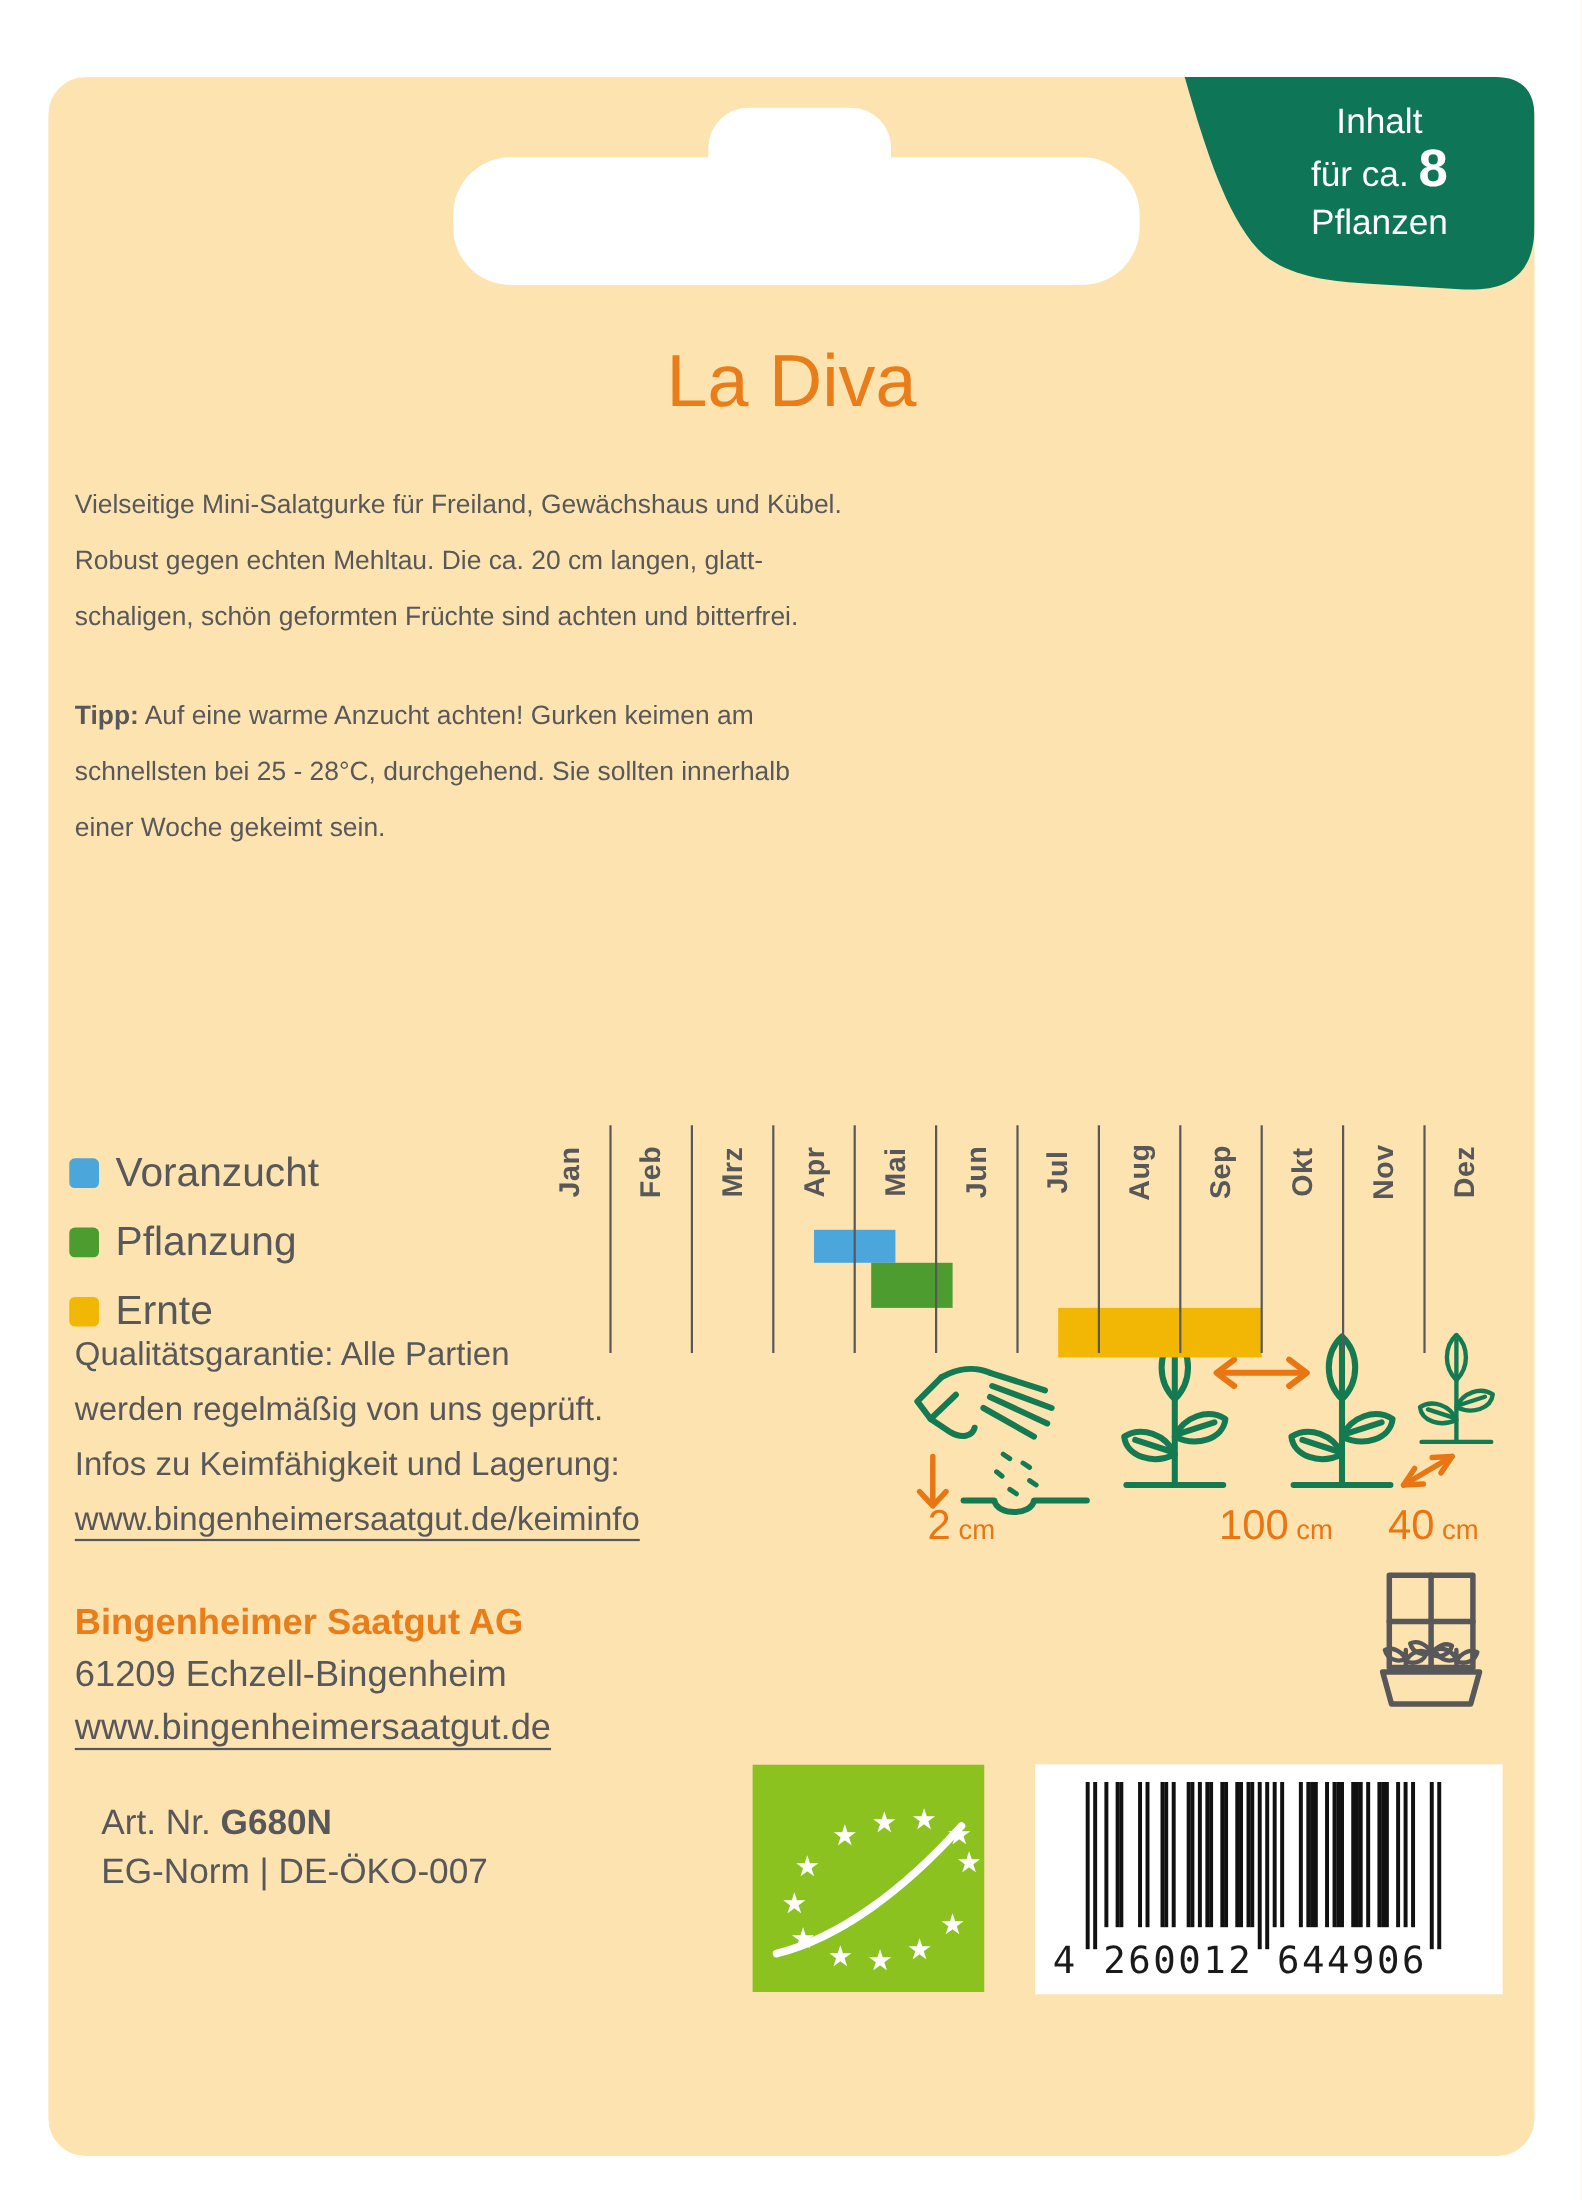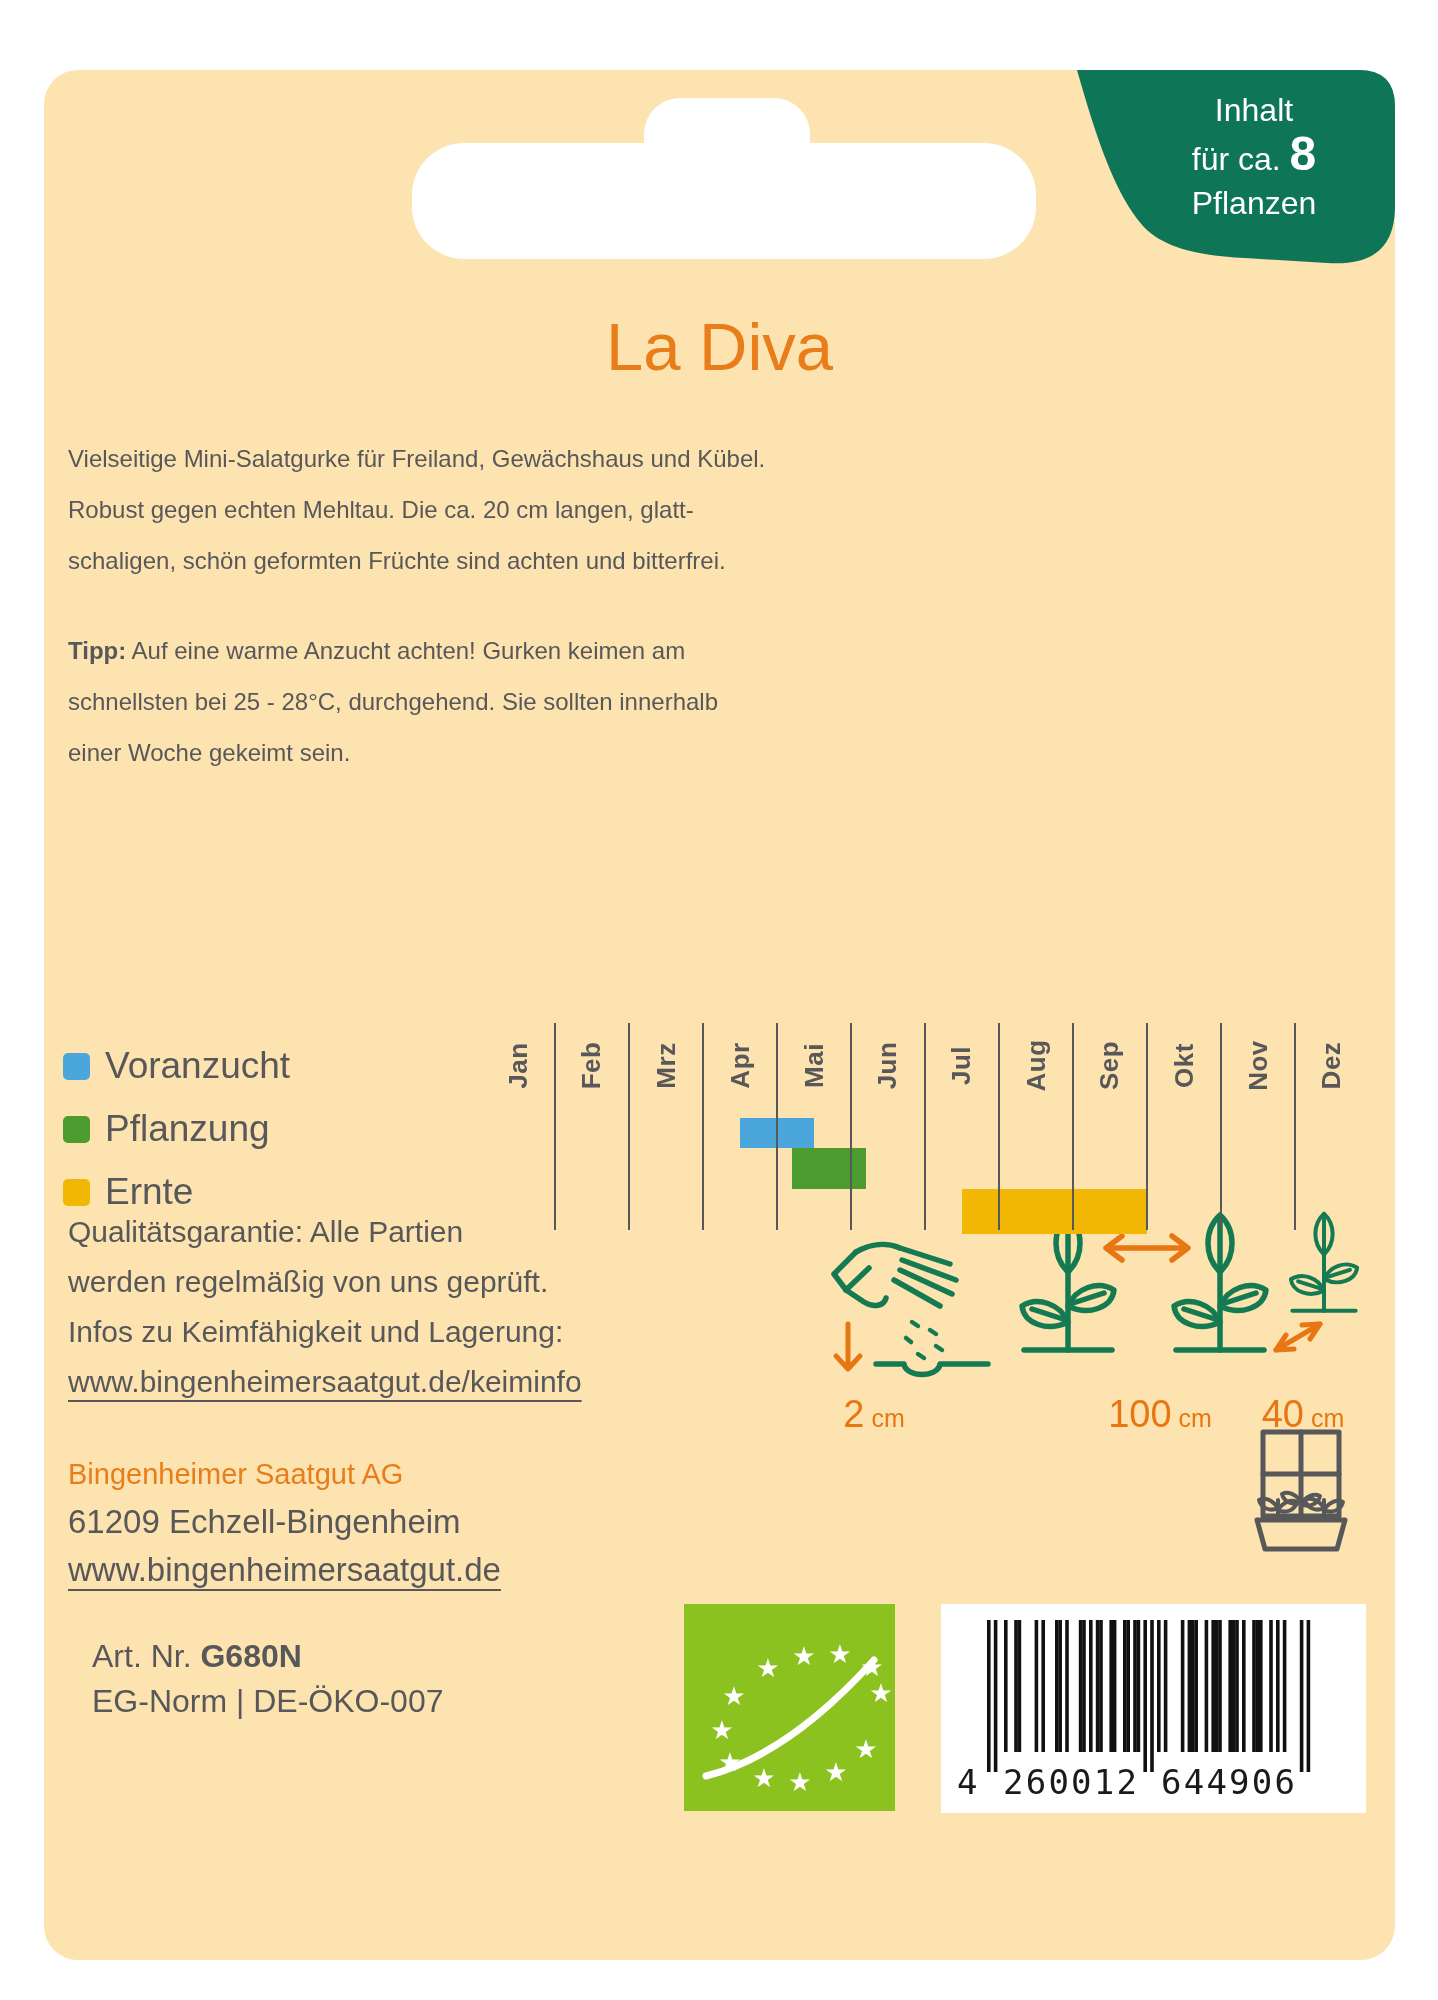--- a/index.html
+++ b/index.html
@@ -36,24 +36,24 @@
   .cal-month{position:absolute;top:0;height:100px;width:74px;display:flex;
     align-items:center;justify-content:center;}
   .cal-month span{transform:rotate(-90deg);font-size:26px;font-weight:bold;
     color:#58585a;letter-spacing:.5px;}
   .cal-line{position:absolute;top:8px;height:207px;width:2px;background:#58585a;z-index:2;}
   .cal-bar{position:absolute;z-index:1;}
   
   .quality{position:absolute;left:24px;top:1137px;font-size:30px;line-height:50px;color:#58585a;}
   .u{text-decoration:underline;text-decoration-thickness:2px;text-underline-offset:8px;}
   .company{position:absolute;left:24px;top:1380px;font-size:33px;line-height:48px;color:#58585a;}
-  .company-name{color:#e87d1a;font-weight:normal;font-size:29px;}
+  .company-name{color:#e87d1a;font-weight:bold;font-size:33px;}
   .art{position:absolute;left:24px;top:1564px;font-size:32px;line-height:45px;color:#58585a;margin-left:24px;}
   
-  .cm-label{position:absolute;color:#e87613;text-align:center;font-size:25px;margin-top:27px;}
+  .cm-label{position:absolute;color:#e87613;text-align:center;font-size:25px;}
   .cm-value{font-size:38px;}
   .icon-abs{position:absolute;}
   .barcode-box{position:absolute;left:897px;top:1534px;width:425px;height:209px;background:#ffffff;}
 </style>
 </head>
 <body>
 
 <div class="card">
 
   <div class="slot-tab"></div>

